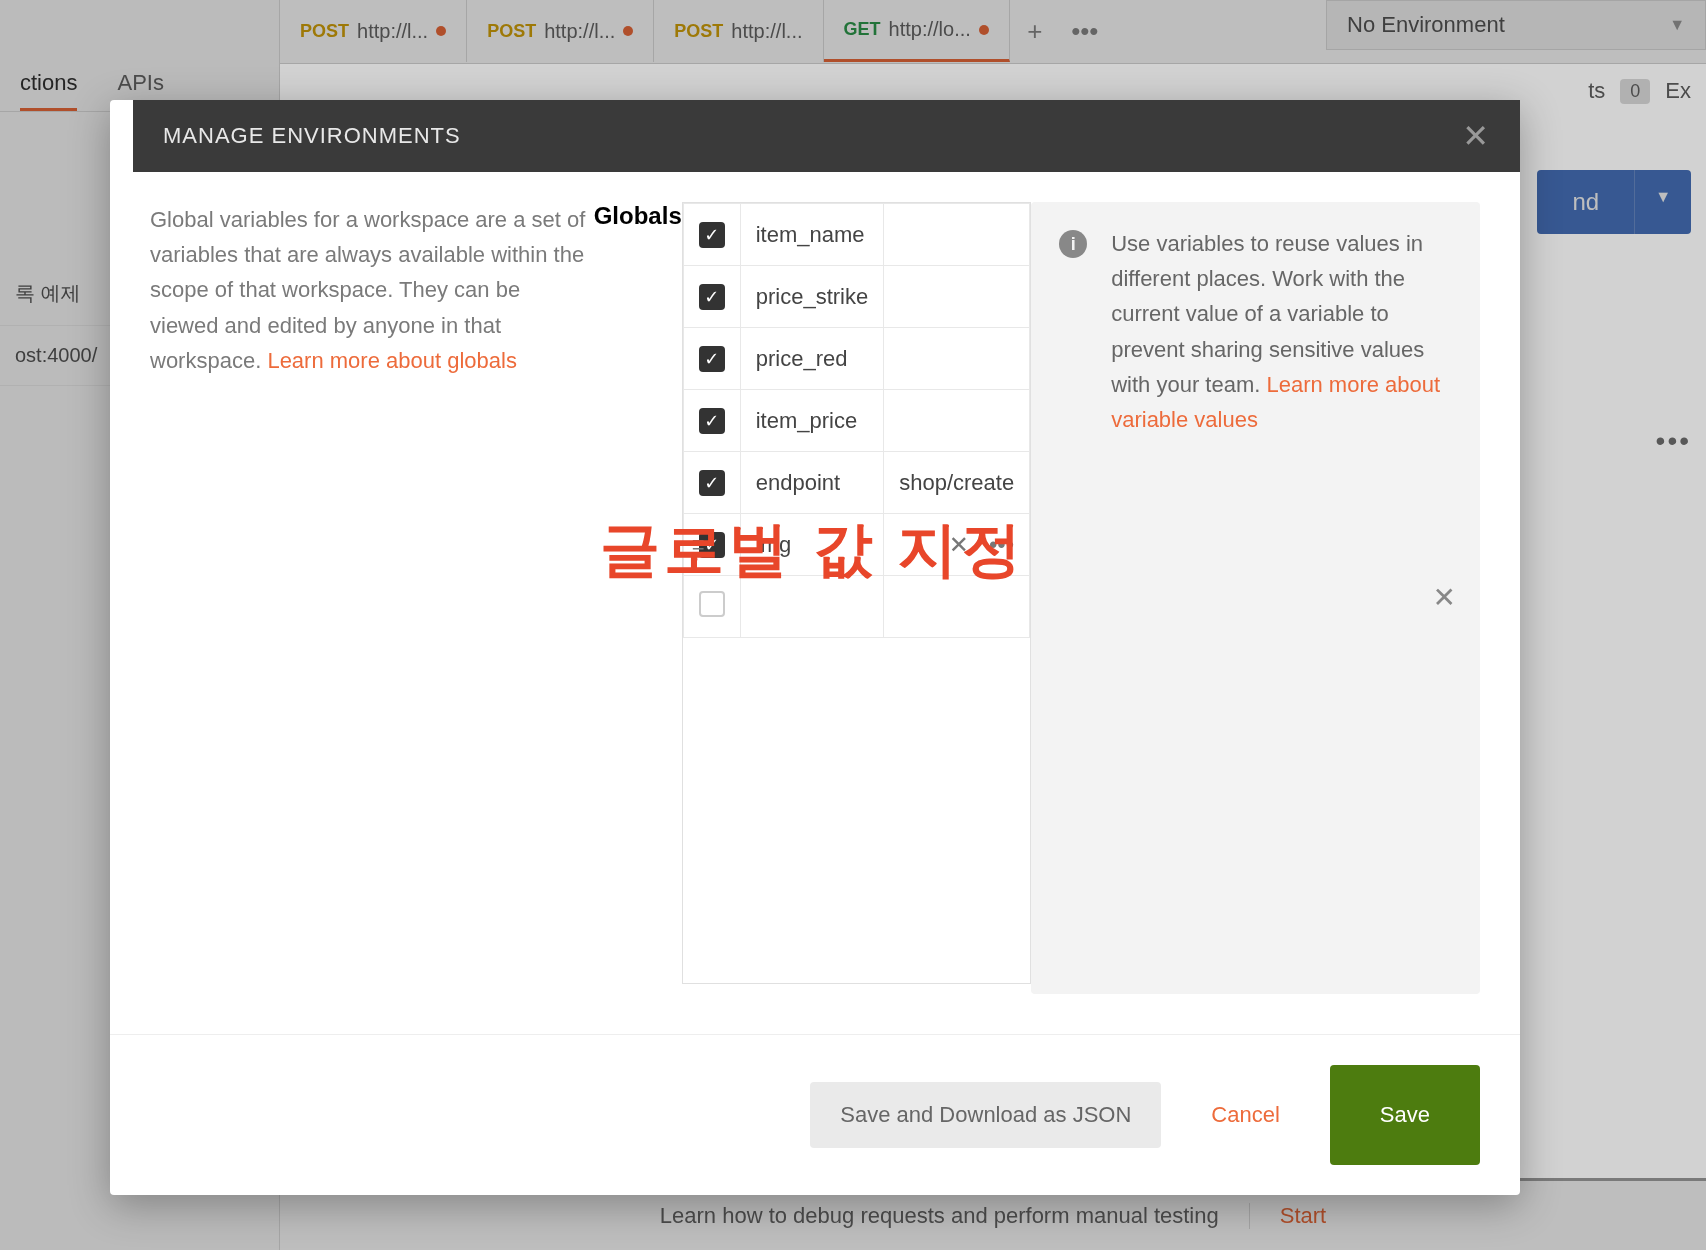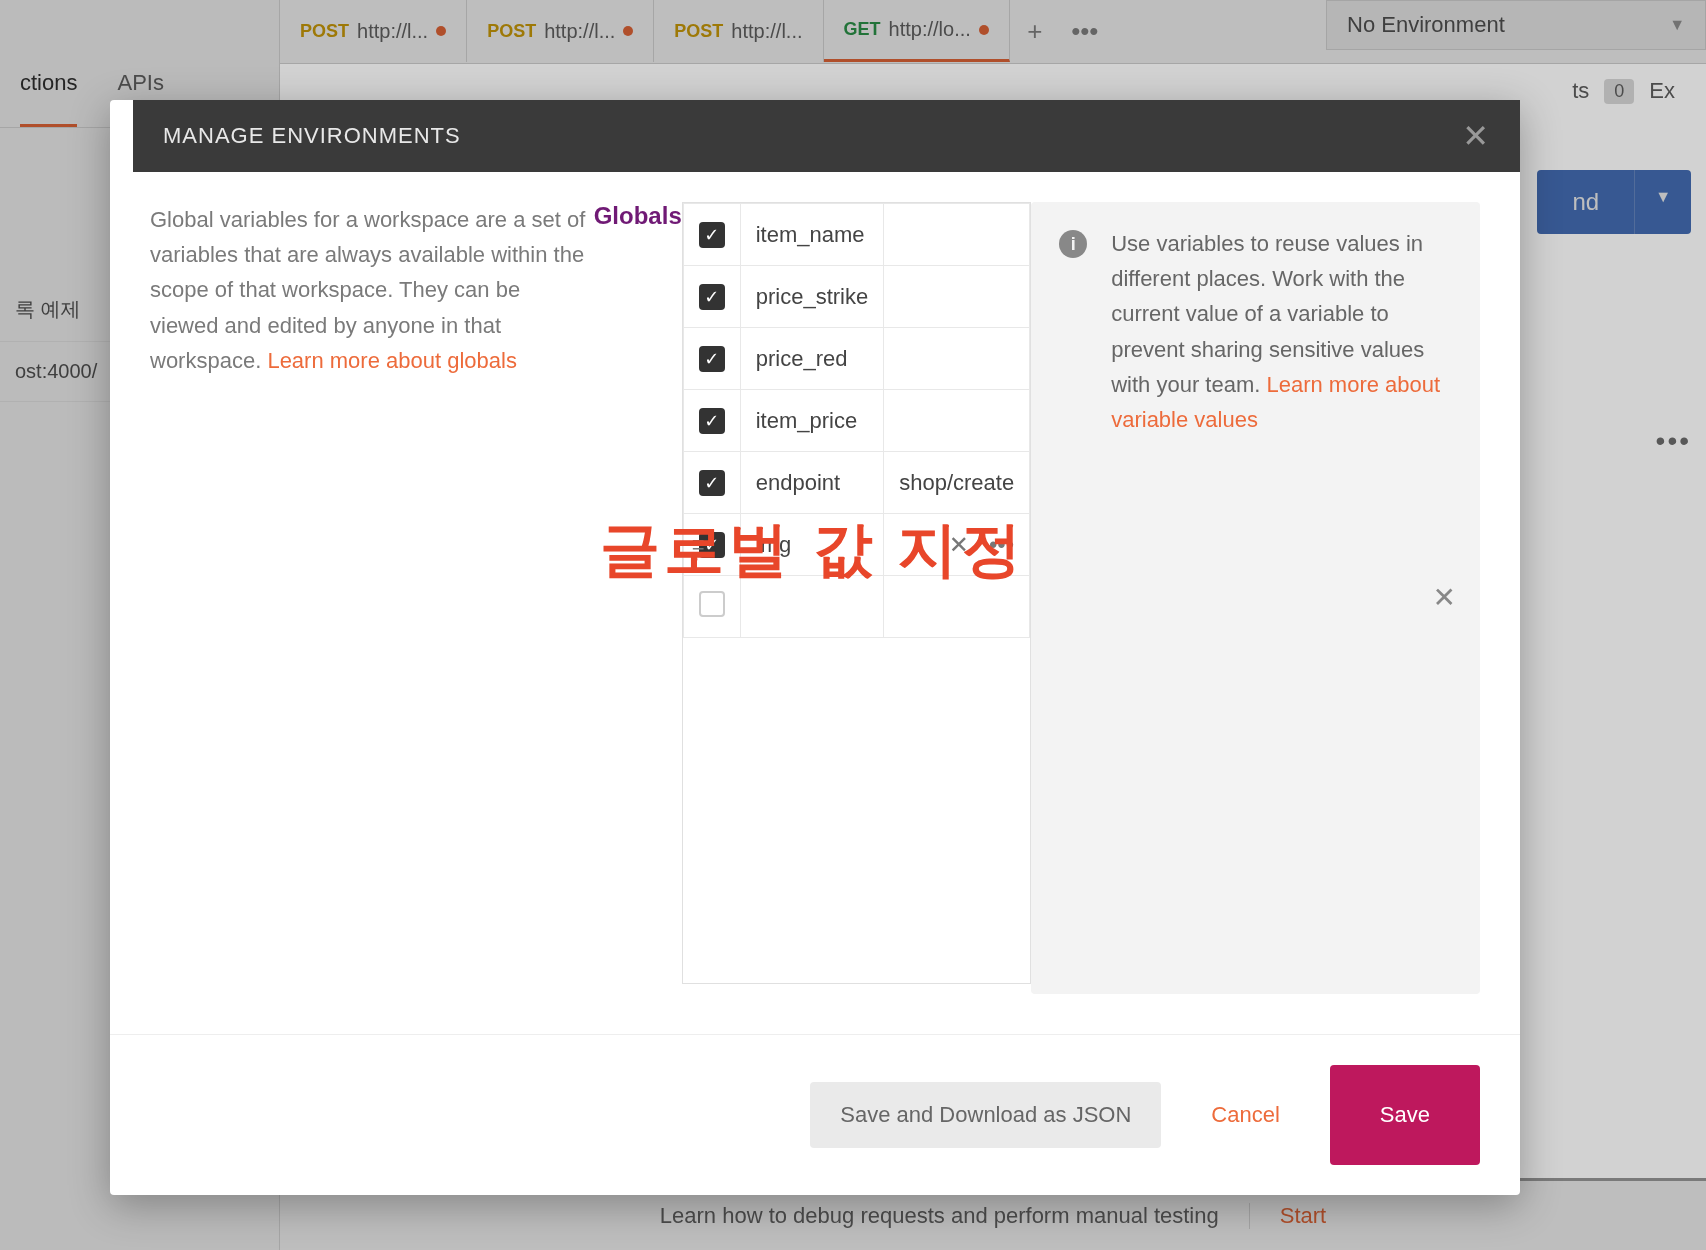--- a/index.html
+++ b/index.html
@@ -29,21 +29,21 @@
       border-right: 1px solid #e0e0e0;
     }
     .sidebar-tabs {
       display: flex;
       padding: 70px 20px 0 20px;
       gap: 40px;
       font-size: 22px;
       color: #666;
       border-bottom: 1px solid #e0e0e0;
     }
-    .sidebar-tab { padding-bottom: 28px; }
+    .sidebar-tab { padding-bottom: 12px; }
     .sidebar-tab.active { border-bottom: 3px solid #ed6b3b; color: #333; }
     .sidebar-item {
       padding: 18px 15px;
       font-size: 20px;
       color: #555;
       border-bottom: 1px solid #eee;
     }
     
     .tab-bar {
       position: absolute;
@@ -80,21 +80,21 @@
       align-items: center;
       padding: 0 20px;
       font-size: 22px;
       color: #555;
       justify-content: space-between;
     }
     .env-caret { font-size:16px; color:#999; }
     
     .comments-bar {
       position: absolute;
-      top: 78px; right: 16px;
+      top: 78px; right: 0;
       display: flex;
       align-items: center;
       gap: 15px;
       padding: 0 15px;
       font-size: 22px;
       color: #666;
     }
     .badge { background:#eee; border-radius:4px; padding:2px 10px; font-size:18px; }
     
     .send-btn {
@@ -174,21 +174,21 @@
       font-size: 22px;
       color: #7a7a7a;
       line-height: 1.6;
       margin-bottom: 40px;
     }
     .link { color: #ed6b3b; }
     
     .section-title {
       font-size: 24px;
       font-weight: 600;
-      color: #701a75;
+      color: #000000;
       margin-bottom: 20px;
     }
     
     .var-table-wrap {
       position: relative;
       border: 1px solid #e0e0e0;
       margin-bottom: 50px;
     }
     .var-table {
       width: 100%;
@@ -296,21 +296,21 @@
     }
     .btn-json {
       background: #eaeaea;
       color: #666;
       padding: 20px 30px;
       border-radius: 4px;
       cursor: pointer;
     }
     .btn-cancel { color: #ed6b3b; cursor: pointer; }
     .btn-save {
-      background: #be185d;
+      background: #4d7c0f;
       color: #fff;
       padding: 37px 50px;
       border-radius: 4px;
       cursor: pointer;
     }
   </style>
 </head>
 <body>
 
 <div class="app-bg">

